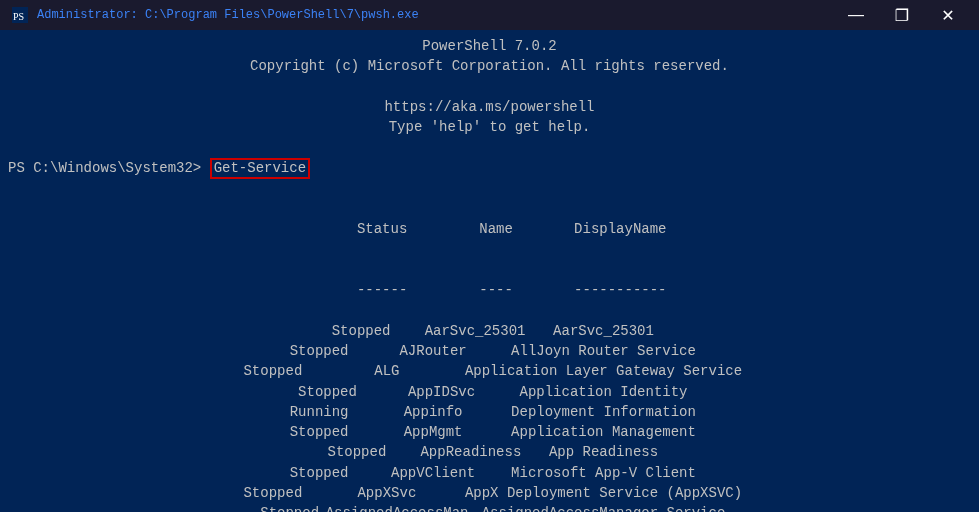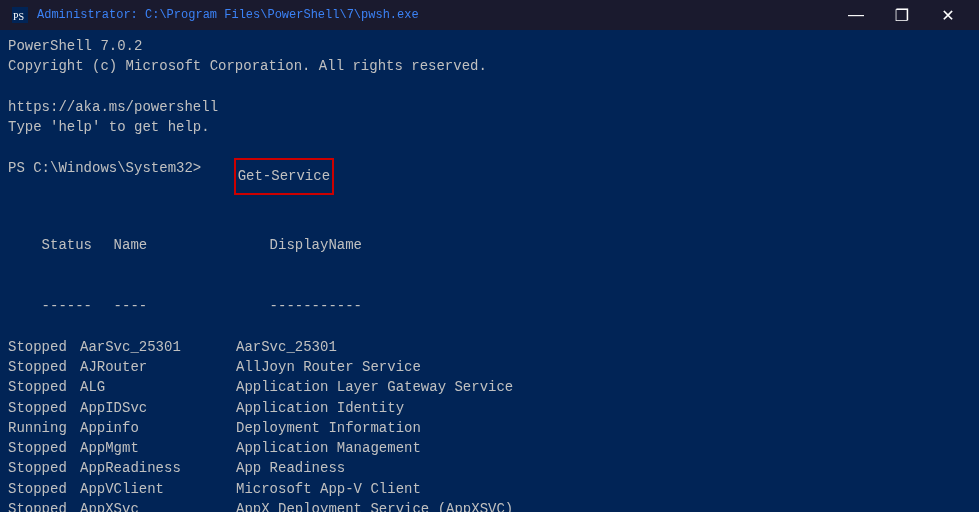--- a/index.html
+++ b/index.html
@@ -62,36 +62,36 @@
       background: #012456;
       padding: 6px 8px;
       height: calc(512px - 30px);
       overflow: hidden;
       color: #c0c0c0;
       line-height: 1.45;
     }
     .line {
       white-space: pre;
       display: block;
+      text-align: center;
     }
     .prompt-line {
       display: flex;
-      align-items: flex-start;
+      align-items: flex-end;
       white-space: pre;
     }
     .prompt-text {
       color: #c0c0c0;
     }
     .command-highlight {
       color: #c0c0c0;
       border: 2px solid #cc0000;
-      padding: 8px 2px;
+      padding: 0 2px;
       display: inline-block;
       line-height: 1.2;
-      margin-left: 24px;
     }
     .col-status { display: inline-block; width: 72px; }
     .col-name   { display: inline-block; width: 156px; }
     .col-display { display: inline-block; }
     .header-row { color: #c0c0c0; }
     .separator  { color: #c0c0c0; }
   </style>
 </head>
 <body>
 

